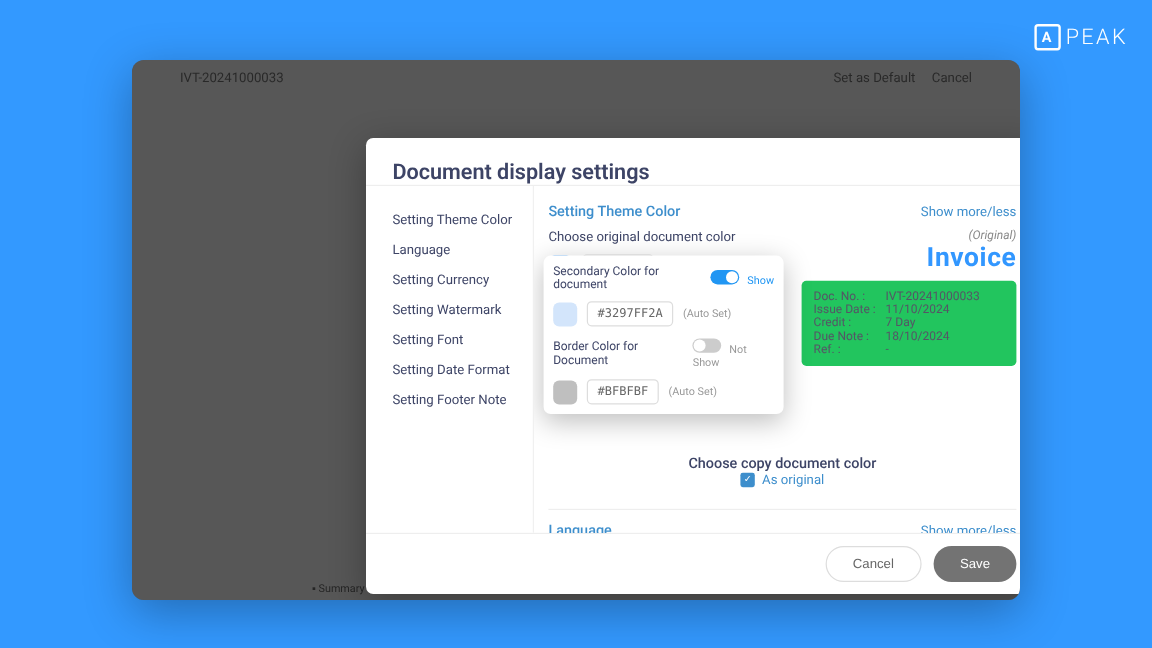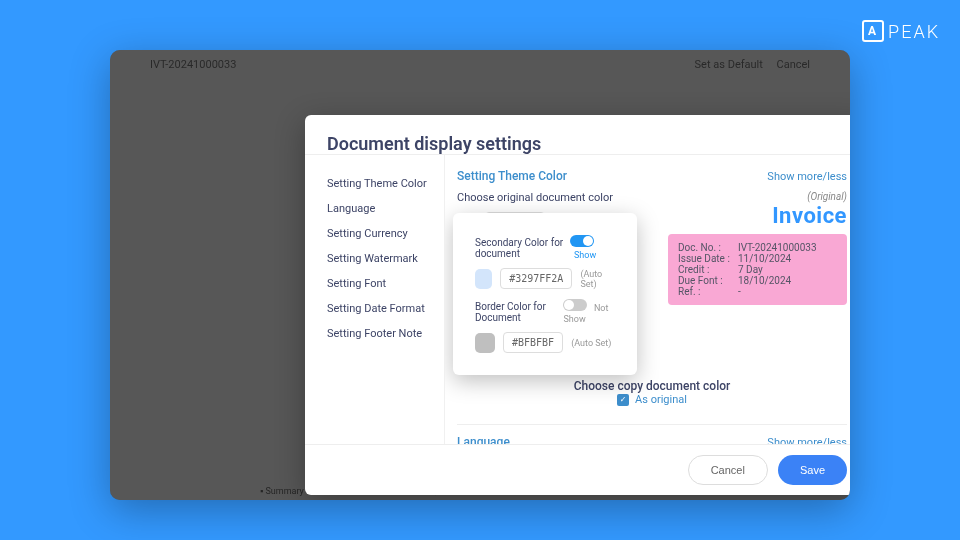--- a/index.html
+++ b/index.html
@@ -151,25 +151,25 @@
       border-radius: 4px;
       padding: 4px 8px;
       font-size: 10px;
       color: #666;
       font-family: monospace;
     }
     .popover {
       position: absolute;
       left: 8px;
       top: 58px;
-      width: 184px;
+      width: 200px;
       background: #fff;
       border-radius: 6px;
       box-shadow: 0 6px 22px rgba(0,0,0,0.25);
-      padding: 22px;
+      padding: 8px;
       z-index: 3;
     }
     .pop-label {
       color: #3d4466;
       font-size: 10px;
       display: flex;
       justify-content: space-between;
       align-items: center;
     }
     .toggle {
@@ -203,21 +203,21 @@
     }
     .invoice-title {
       text-align: right;
       color: #3297ff;
       font-size: 22px;
       font-weight: 700;
       margin-bottom: 6px;
       letter-spacing: 0.5px;
     }
     .preview-box {
-      background: #f9a8d4;
+      background: #22c55e;
       border-radius: 4px;
       padding: 8px 10px;
       font-size: 10px;
     }
     .kv { display: flex; }
     .kv .k { width: 60px; color: #556; }
     .kv .v { color: #556; }
     .sep { border-top: 1px solid #eee; margin: 18px 0 10px; }
     .checkline { display: flex; justify-content: space-between; align-items: center; margin-top: 16px; flex-direction: column;}
     .chk { display: flex; align-items: center; gap: 6px; }
@@ -240,21 +240,21 @@
       gap: 10px;
     }
     .btn {
       padding: 8px 22px;
       border-radius: 18px;
       font-size: 11px;
       cursor: pointer;
       border: none;
     }
     .btn-cancel { background: white; border: 1px solid #ddd; color: #666; }
-    .btn-save { background: #3b82f6; color: white; font-weight: 500; }
+    .btn-save { background: #737373; color: white; font-weight: 500; }
     .bg-summary { position: absolute; bottom: 4px; left: 150px; font-size: 9px; color: #222; }
   </style>
 </head>
 <body>
 
 <div class="brand">
   <span class="brand-icon">A</span>
   <span>PEAK</span>
 </div>
 
@@ -340,21 +340,21 @@
               </div>
             <div class="kv">
                 <span class="k">Issue Date :</span>
                 <span class="v">11/10/2024</span>
               </div>
             <div class="kv">
                 <span class="k">Credit :</span>
                 <span class="v">7 Day</span>
               </div>
             <div class="kv">
-                <span class="k">Due Font :</span>
+                <span class="k">Due Note :</span>
                 <span class="v">18/10/2024</span>
               </div>
             <div class="kv">
                 <span class="k">Ref. :</span>
                 <span class="v">-</span>
               </div>
           </div>
         </div>
 
         <div style="height:130px"></div>

